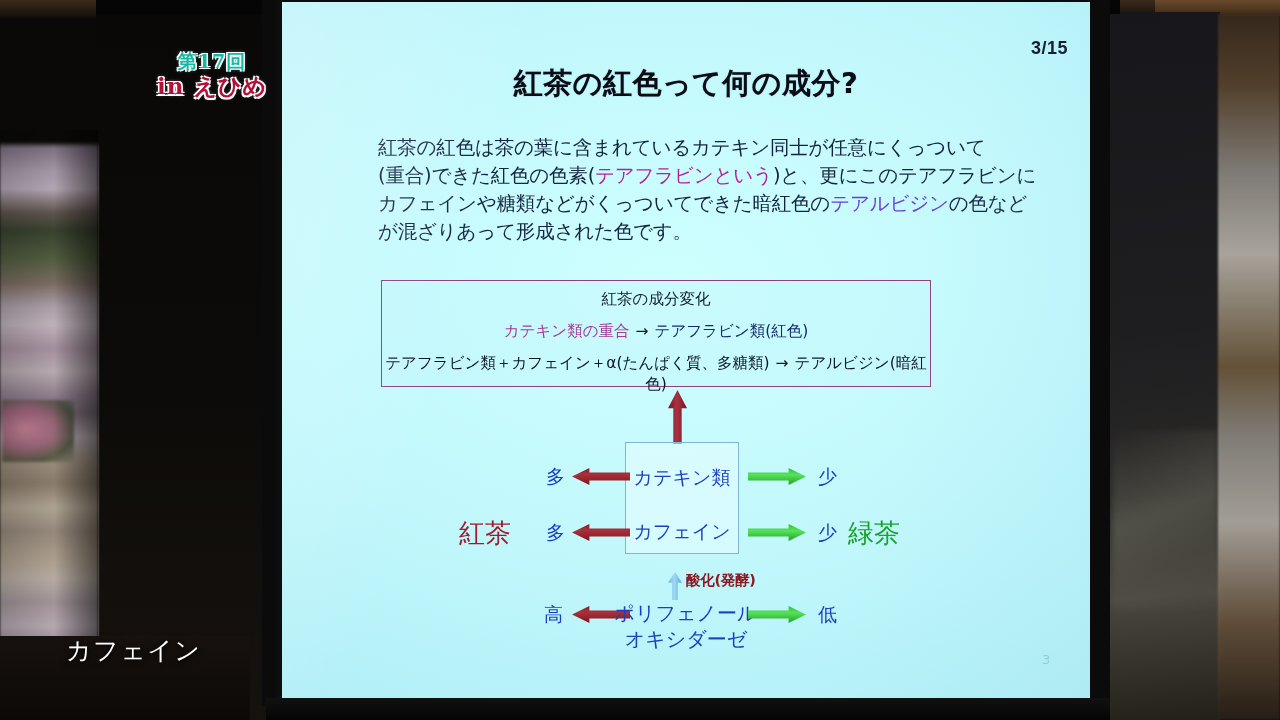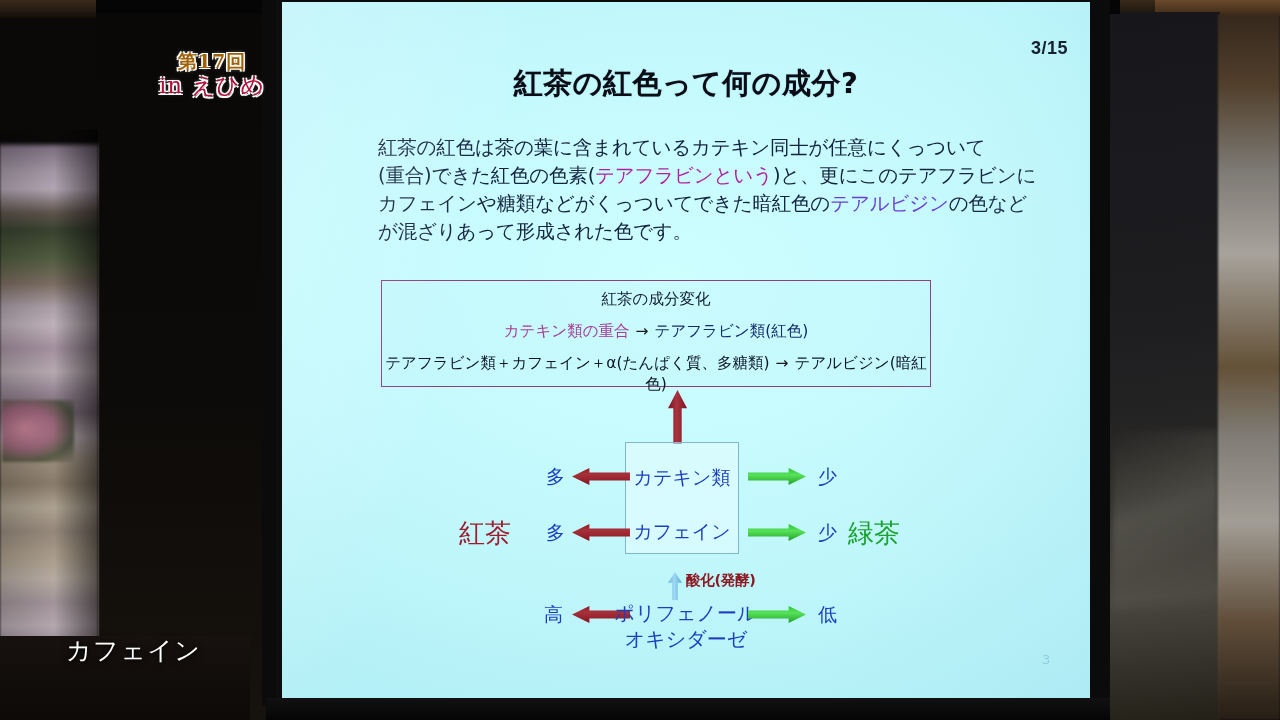--- a/index.html
+++ b/index.html
@@ -173,39 +173,39 @@
   }
   .faint-num{
     position:absolute;left:760px;top:650px;font-size:13px;color:rgba(90,150,175,.45);
   }
   
   #logo{
     position:absolute;left:66px;top:52px;width:292px;text-align:center;
     line-height:1;pointer-events:none;
   }
   .logo-l1{
-    font-size:19px;font-weight:bold;color:#a16207;
+    font-size:19px;font-weight:bold;color:#14b8a6;
     font-family:"DejaVu Serif","Liberation Serif",serif;
     text-shadow:
       -1.4px -1.4px 0 #fff, 1.4px -1.4px 0 #fff,
       -1.4px 1.4px 0 #fff, 1.4px 1.4px 0 #fff,
       0 0 4px rgba(255,255,255,.6);
     letter-spacing:1px;
   }
   .logo-l2{
     font-size:34px;font-weight:bold;color:#b4113a;margin-top:2px;
     font-family:"DejaVu Serif","Liberation Serif",serif;
     text-shadow:
       -1.8px -1.8px 0 #fff, 1.8px -1.8px 0 #fff,
       -1.8px 1.8px 0 #fff, 1.8px 1.8px 0 #fff,
       0 0 5px rgba(255,255,255,.55);
     letter-spacing:0px;
   }
   .logo-l3{
-    font-size:23px;font-weight:normal;color:#b4113a;margin-top:3px;
+    font-size:23px;font-weight:bold;color:#b4113a;margin-top:3px;
     font-family:"DejaVu Serif","Liberation Serif",serif;
     text-shadow:
       -1.5px -1.5px 0 #fff, 1.5px -1.5px 0 #fff,
       -1.5px 1.5px 0 #fff, 1.5px 1.5px 0 #fff,
       0 0 4px rgba(255,255,255,.6);
     letter-spacing:1px;
   }
   #caption{
     position:absolute;left:66px;top:634px;
     font-size:25px;color:#fff;font-weight:normal;letter-spacing:1.5px;

